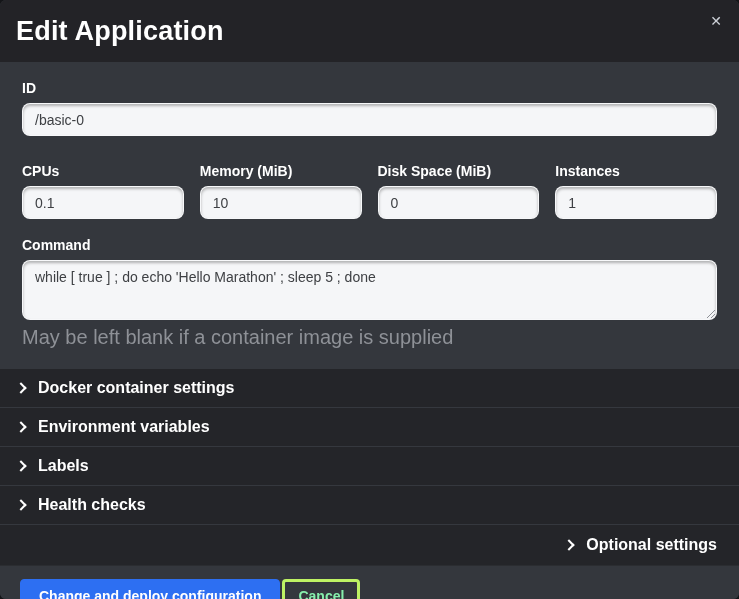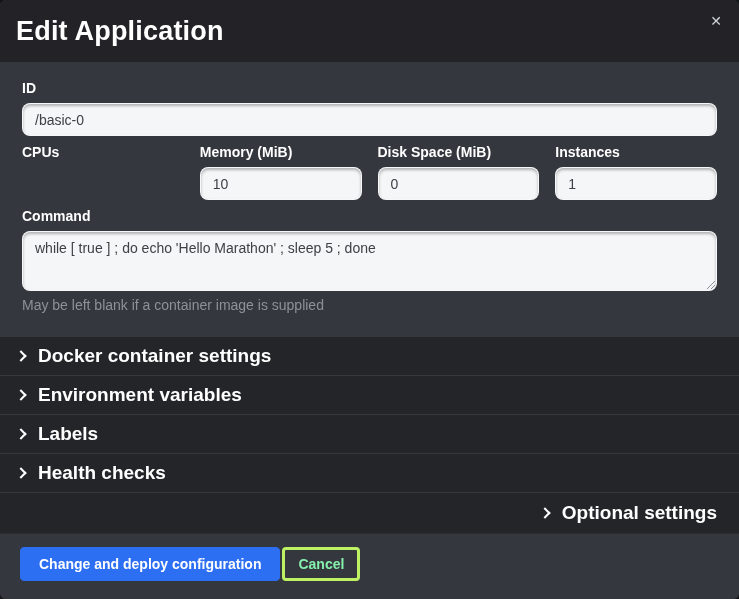--- a/index.html
+++ b/index.html
@@ -65,47 +65,47 @@
     border: 1px solid rgba(255,255,255,0.25);
     border-radius: 8px;
     box-shadow: inset 0 2px 3px rgba(0,0,0,0.28);
     color: #3e4044;
     font-size: 14px;
     font-family: "Liberation Sans", "DejaVu Sans", sans-serif;
     padding: 0 12px;
   }
   .text-input { height: 33px; }
   .row-4 {
-    margin-top: 8px;
+    margin-top: 27px;
     display: grid;
     grid-template-columns: repeat(4, 1fr);
     gap: 16px;
   }
-  .cmd-group { margin-top: 8px; }
+  .cmd-group { margin-top: 18px; }
   .textarea-wrap { position: relative; }
   .cmd-textarea {
     display: block;
     height: 60px;
     padding: 7px 12px;
     resize: none;
     line-height: 1.3;
   }
   .resize-grip {
     position: absolute;
     right: 2px; bottom: 2px;
     width: 10px; height: 10px;
     clip-path: polygon(100% 0, 100% 100%, 0 100%);
     background: repeating-linear-gradient(135deg,
       transparent, transparent 2px, #8d9096 2px, #8d9096 3px);
     pointer-events: none;
   }
   .help-text {
     margin-top: 6px;
     color: #8e9197;
-    font-size: 14px;
+    font-size: 20px;
   }
   
   .accordion {
     background: #242529;
     flex: 0 0 196px;
   }
   .accordion-row {
     height: 39px;
     display: flex;
     align-items: center;
@@ -117,21 +117,21 @@
   .chevron {
     width: 8px; height: 8px;
     border-right: 2px solid #ffffff;
     border-top: 2px solid #ffffff;
     transform: rotate(45deg);
     margin: 0 13px 0 3px;
     flex: 0 0 auto;
   }
   .accordion-label {
     color: #ffffff;
-    font-size: 19px;
+    font-size: 16px;
     font-weight: 700;
   }
   
   .modal-footer {
     flex: 1 1 auto;
     background: #34373d;
     border-top: 1px solid #2b2d31;
     display: flex;
     align-items: flex-start;
     padding: 13px 20px 0 20px;
@@ -171,20 +171,21 @@
   <div class="form-zone">
 
     <div class="field-group">
       <label class="field-label">ID</label>
       <input class="text-input" type="text" value="/basic-0" style="">
     </div>
 
     <div class="row-4">
       <div>
         <label class="field-label">CPUs</label>
+        <input class="text-input" type="text" value="0.1" style="">
       </div>
       <div>
         <label class="field-label">Memory (MiB)</label>
         <input class="text-input" type="text" value="10" style="">
       </div>
       <div>
         <label class="field-label">Disk Space (MiB)</label>
         <input class="text-input" type="text" value="0" style="">
       </div>
       <div>

